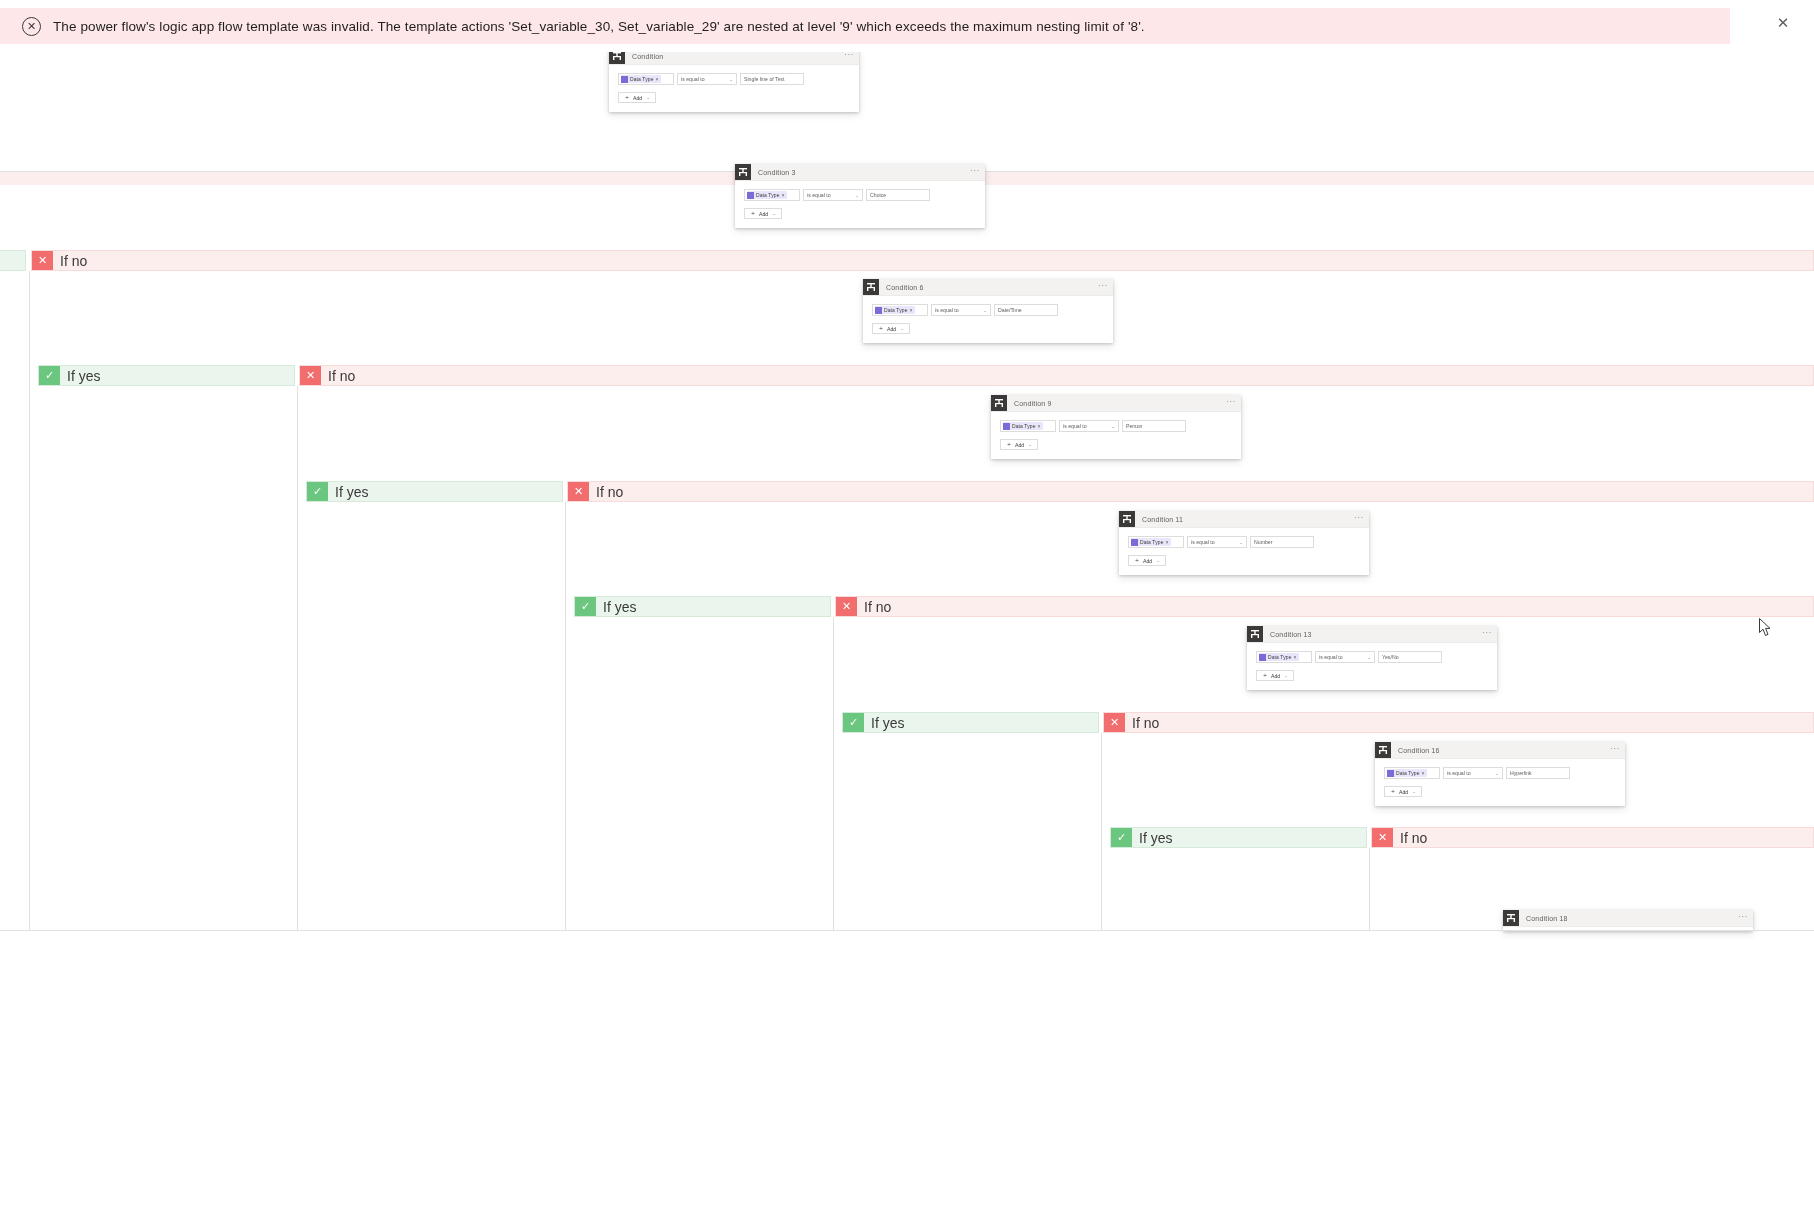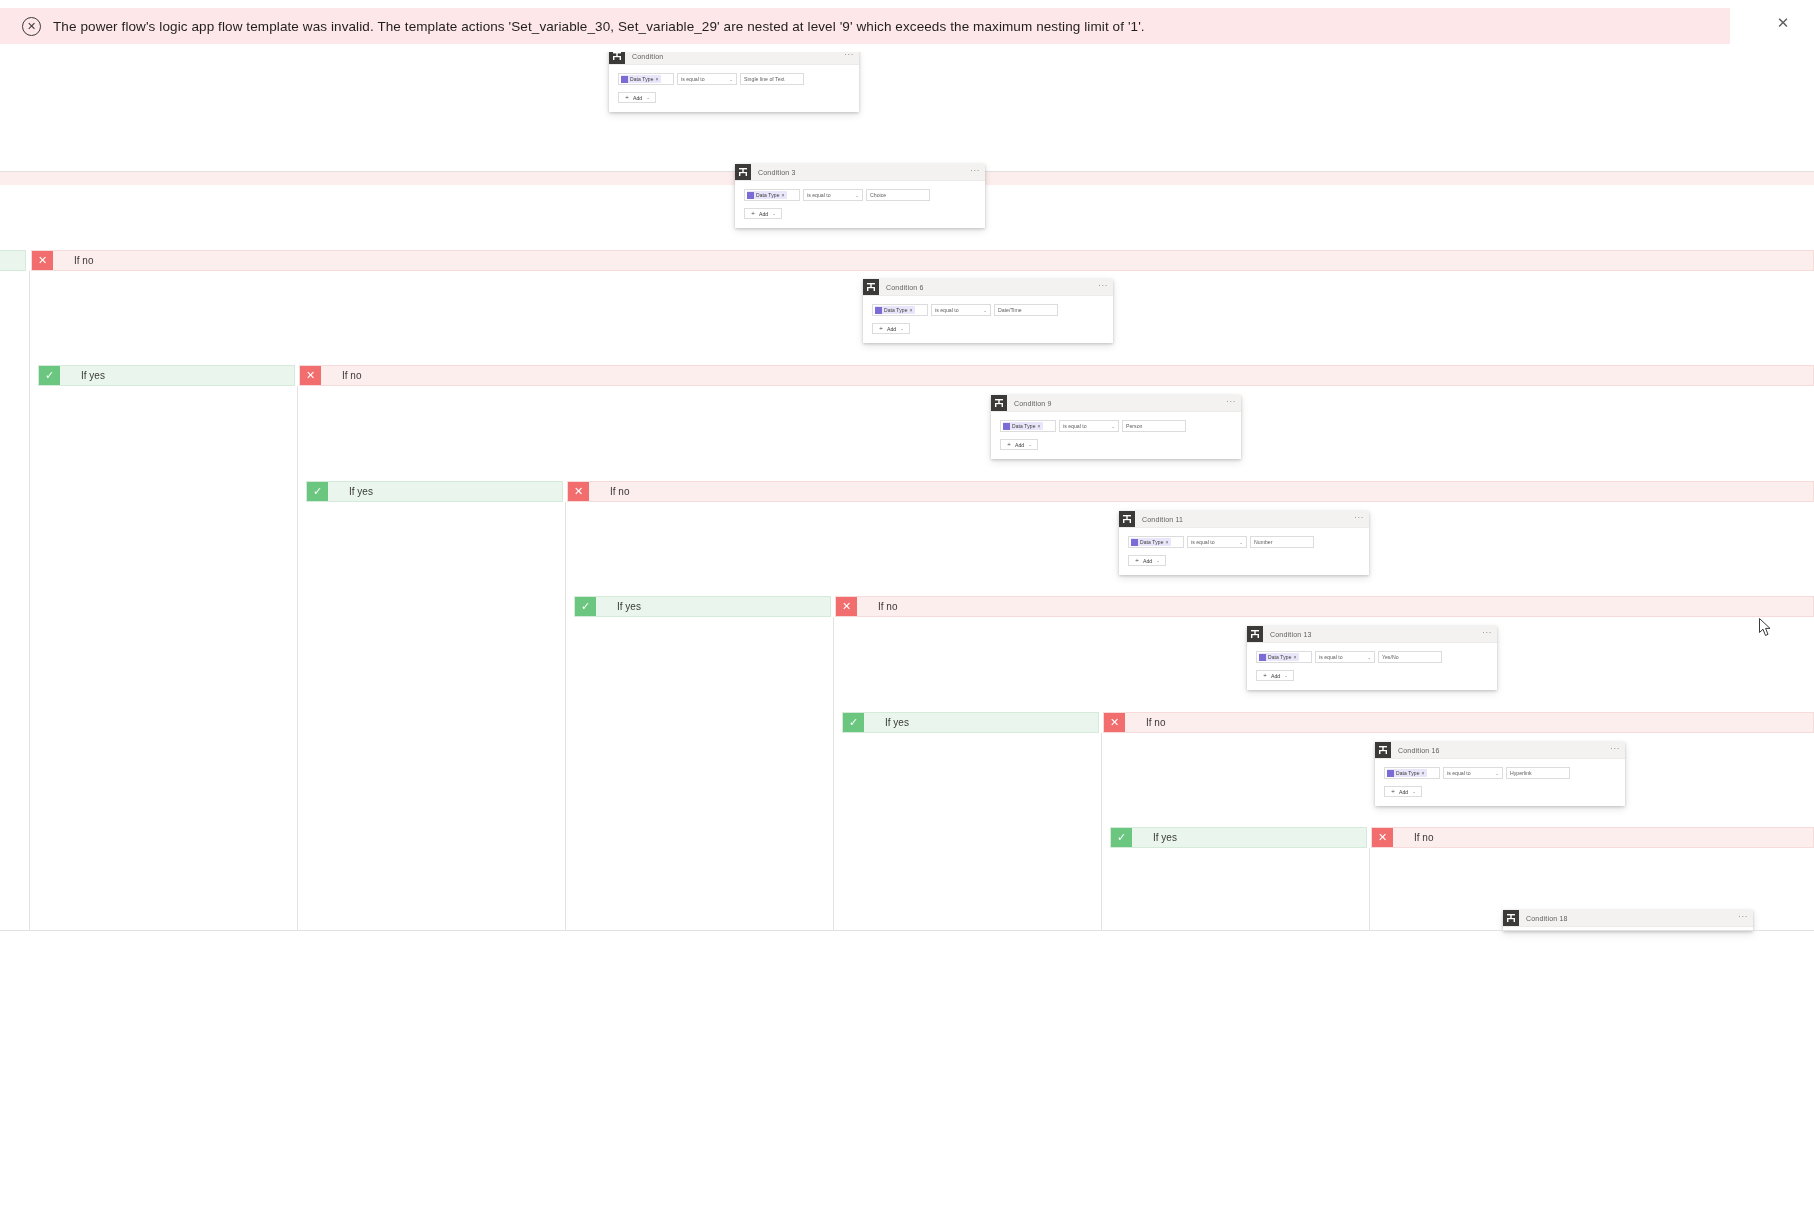--- a/index.html
+++ b/index.html
@@ -41,21 +41,21 @@
   }
   .band.yes{background:#eaf6ed;border-color:#d6ead9;}
   .band.no{background:#fdeeee;border-color:#f7dada;}
   .band .chip{
     width:21px;height:19px;flex:0 0 auto;
     display:flex;align-items:center;justify-content:center;
     color:#ffffff;font-size:11px;line-height:1;
   }
   .band.yes .chip{background:#6bc77f;}
   .band.no  .chip{background:#f26d6d;}
-  .band .band-label{margin-left:21px;font-size:10px;color:#3b3a39;}
+  .band .band-label{margin-left:7px;font-size:14px;color:#3b3a39;}
 
   
   .lane{position:absolute;border-left:1px solid #e3e1df;}
   .hrule{position:absolute;border-top:1px solid #e3e1df;}
 
   
   .pinkstrip{position:absolute;background:#fdeeee;}
 
   
   .card{position:absolute;background:#ffffff;box-shadow:0 1px 3px rgba(0,0,0,.20),0 3px 8px rgba(0,0,0,.10);}
@@ -102,21 +102,21 @@
   .addbtn .caret{font-size:4.5px;color:#8a8886;margin-left:4px;}
 
   
   #cursor{position:absolute;width:13px;height:19px;pointer-events:none;}
 </style>
 </head>
 <body>
 
 <div id="error-banner">
   <div class="err-icon">✕</div>
-  <div class="err-text">The power flow's logic app flow template was invalid. The template actions 'Set_variable_30, Set_variable_29' are nested at level '9' which exceeds the maximum nesting limit of '1'.</div>
+  <div class="err-text">The power flow's logic app flow template was invalid. The template actions 'Set_variable_30, Set_variable_29' are nested at level '9' which exceeds the maximum nesting limit of '8'.</div>
 </div>
 <button id="error-close">✕</button>
 
 <div id="canvas">
 
   <div class="card" style="left:609px;top:-4px;width:250px;">
     <div class="card-head">
       <span class="head-icon">
         <svg width="10" height="10" viewBox="0 0 10 10">
             <rect x="1" y="1" width="8" height="1.4" fill="#fff"></rect>

